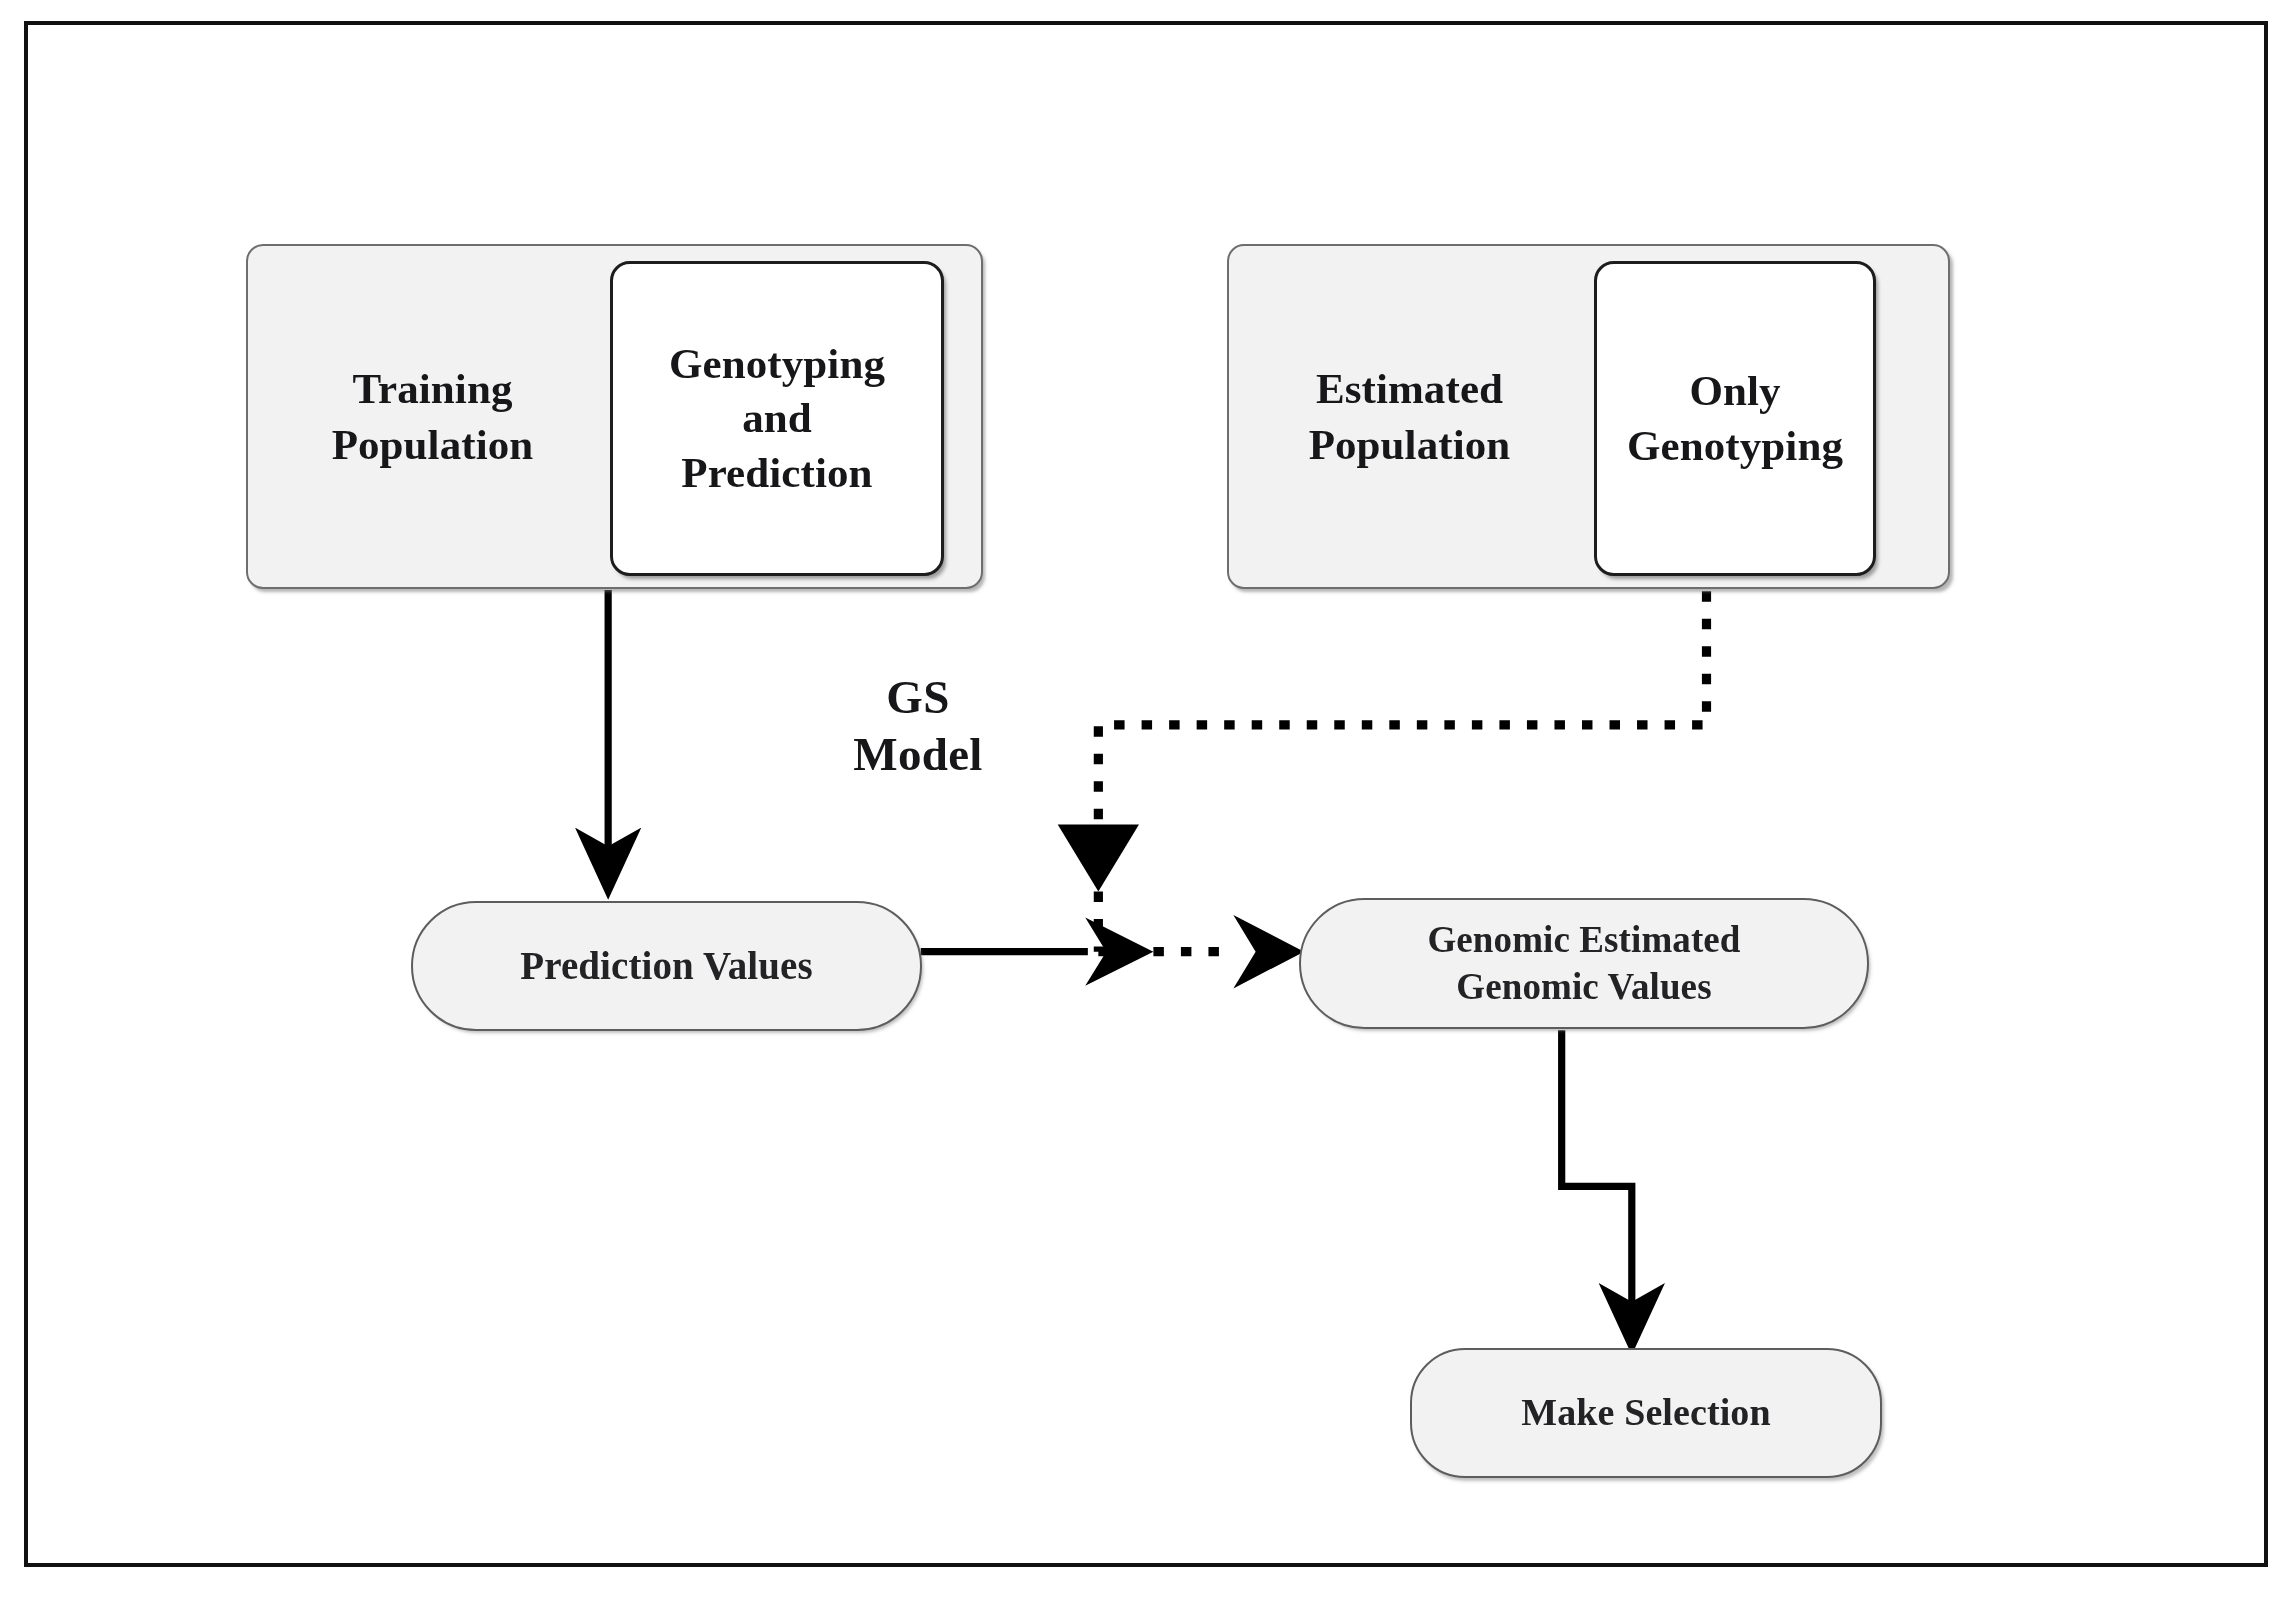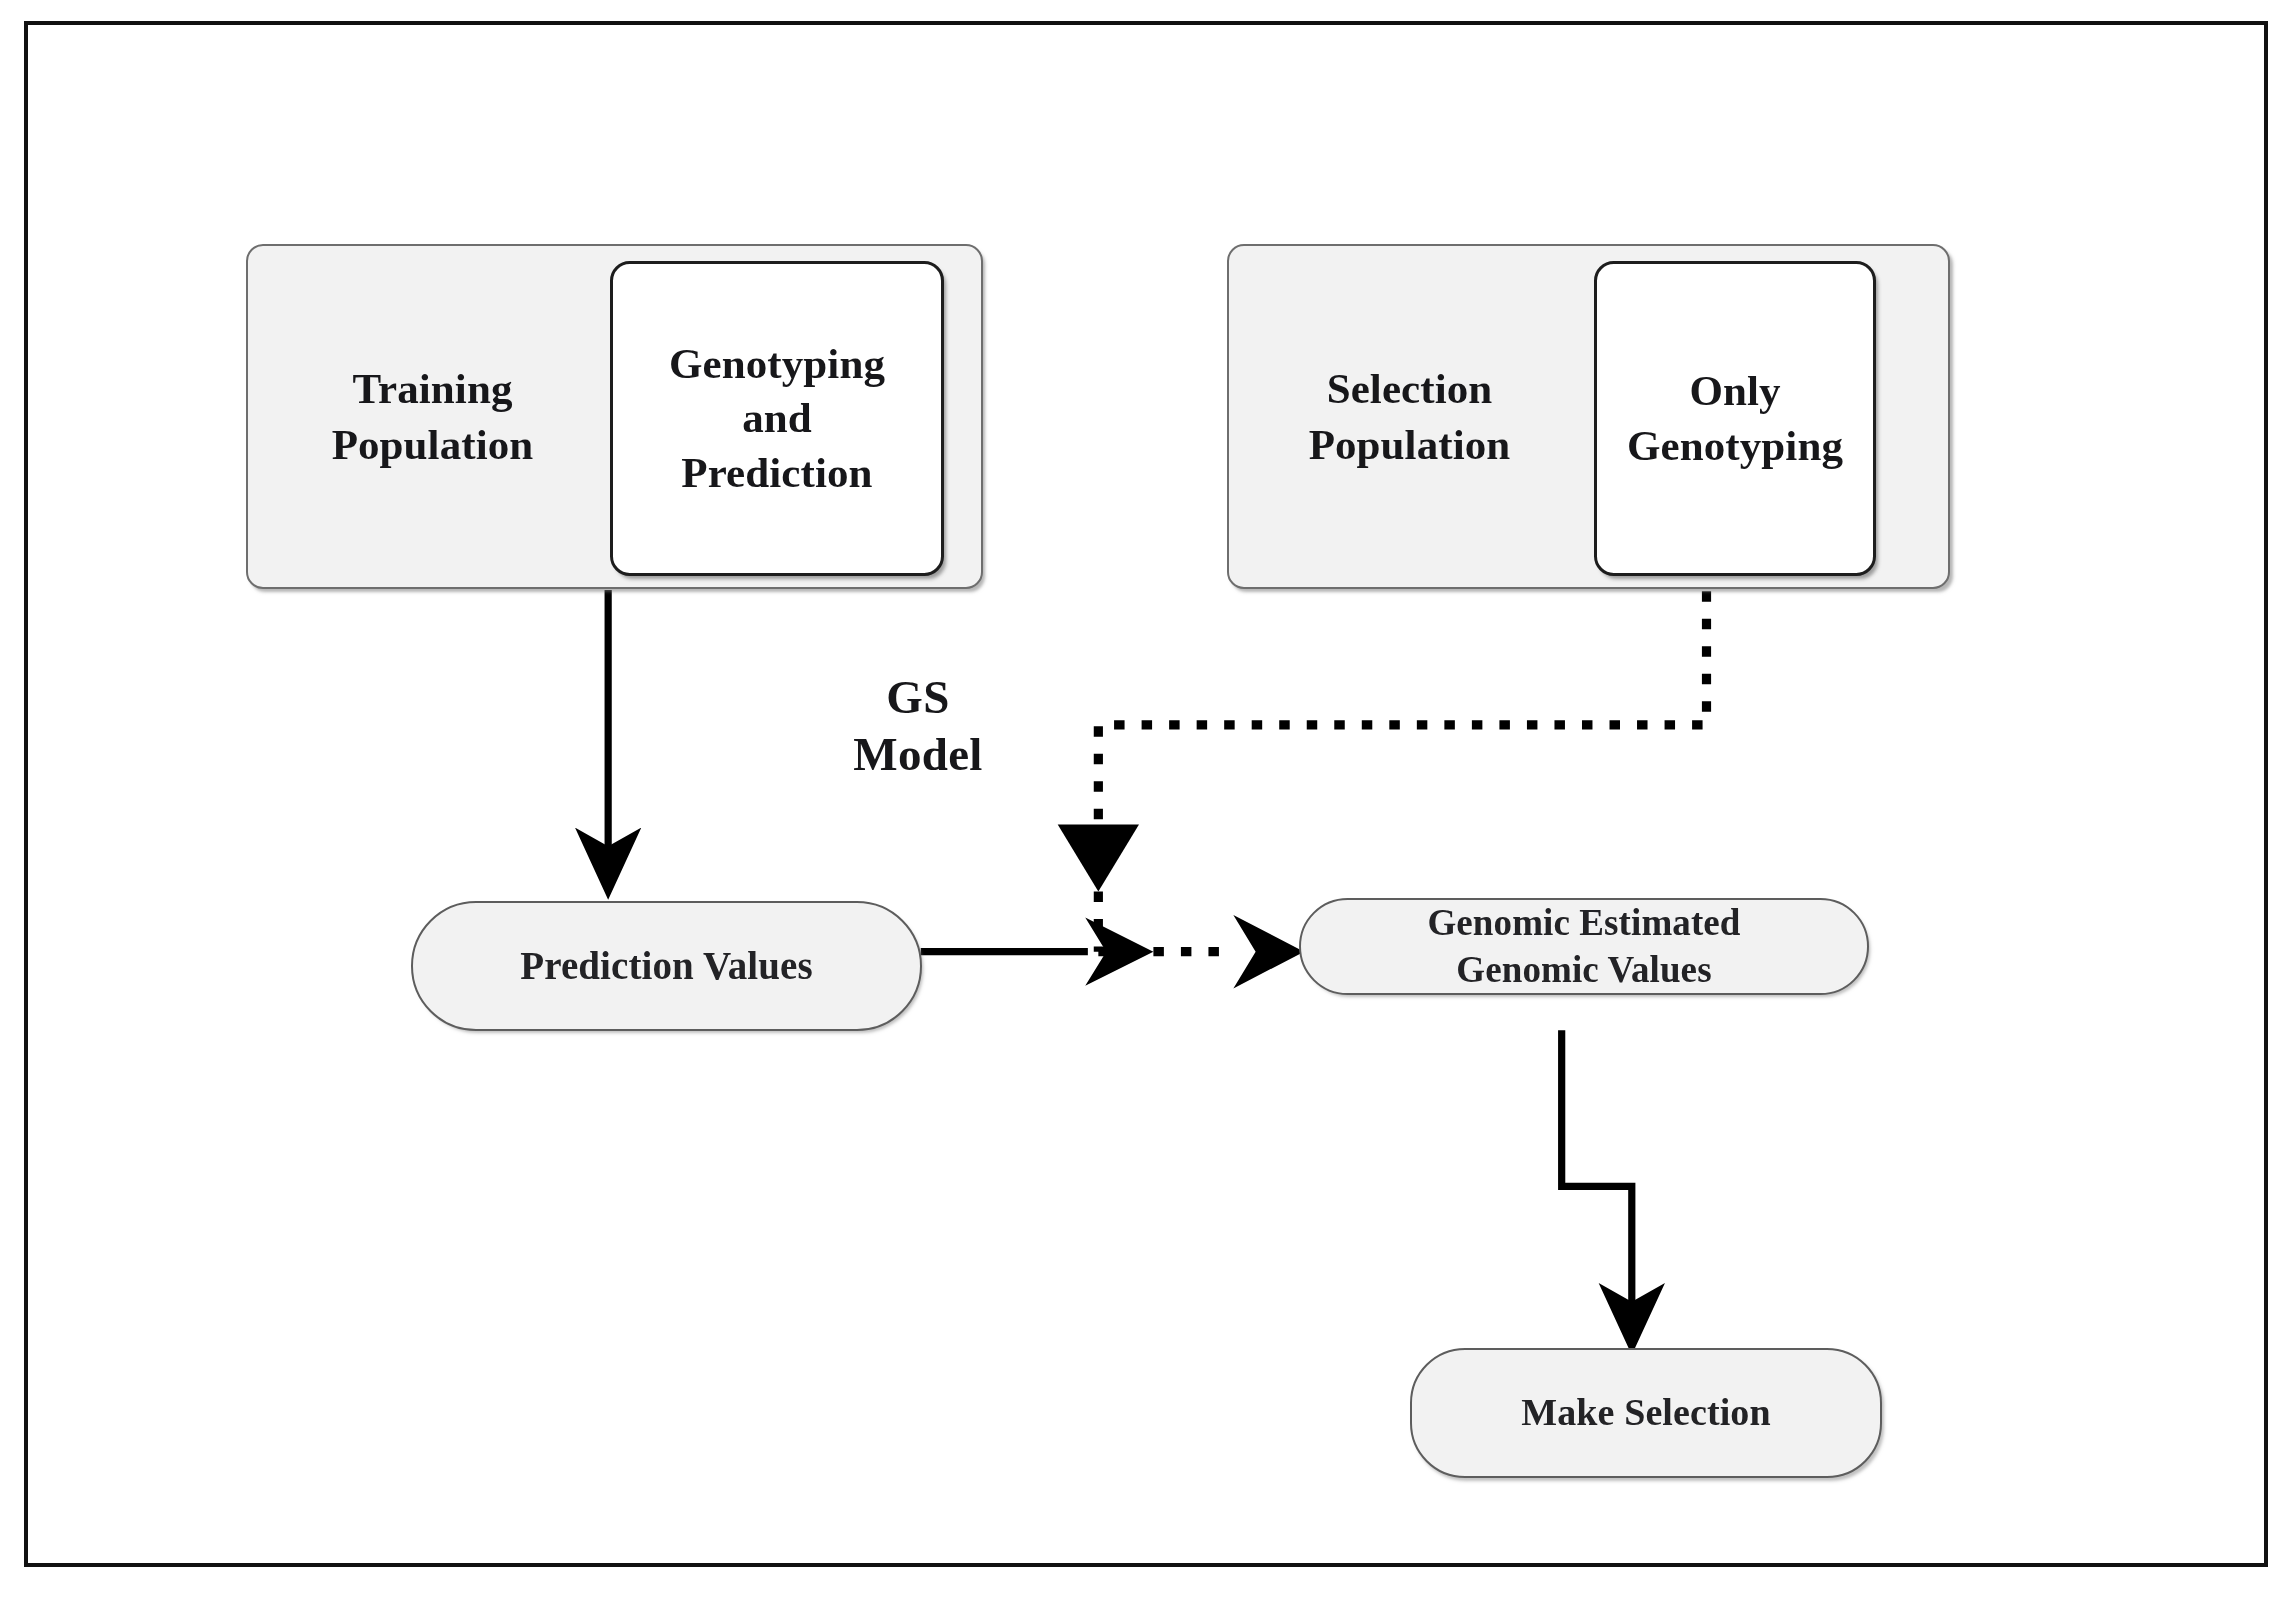--- a/index.html
+++ b/index.html
@@ -159,21 +159,21 @@
       <span>Genotyping</span><br>
       <span>and</span><br>
       <span>Prediction</span>
     </div>
   </div>
 
   <div class="group-box" style="left:1227px; top:244px; width:723px; height:345px;"></div>
 
   <div class="group-label" style="left:1239px; top:341px; width:341px; height:151px; font-size:43px;">
     <span>
-      <span>Selection</span><br>
+      <span>Estimated</span><br>
       <span>Population</span>
     </span>
   </div>
 
   <div class="sub-box" style="left:1594px; top:261px; width:282px; height:315px;">
     <div class="sub-box-label" style="font-size:43px;">
       <span>Only</span><br>
       <span>Genotyping</span>
     </div>
   </div>
@@ -181,21 +181,21 @@
   <div class="edge-label" style="left:787px; top:669px; width:262px; font-size:47px;">
     <span>GS</span><br>
     <span>Model</span>
   </div>
 
   <div class="pill" style="left:411px; top:901px; width:511px; height:130px;
               border-radius:65px; font-size:39px;">
     <span>Prediction Values</span>
   </div>
 
-  <div class="pill" style="left:1299px; top:898px; width:570px; height:97px;
+  <div class="pill" style="left:1299px; top:898px; width:570px; height:131px;
               border-radius:66px; font-size:37px;">
     <span>
       <span>Genomic Estimated</span><br>
       <span>Genomic Values</span>
     </span>
   </div>
 
   <div class="pill" style="left:1410px; top:1348px; width:472px; height:130px;
               border-radius:55px; font-size:38px;">
     <span>Make Selection</span>

